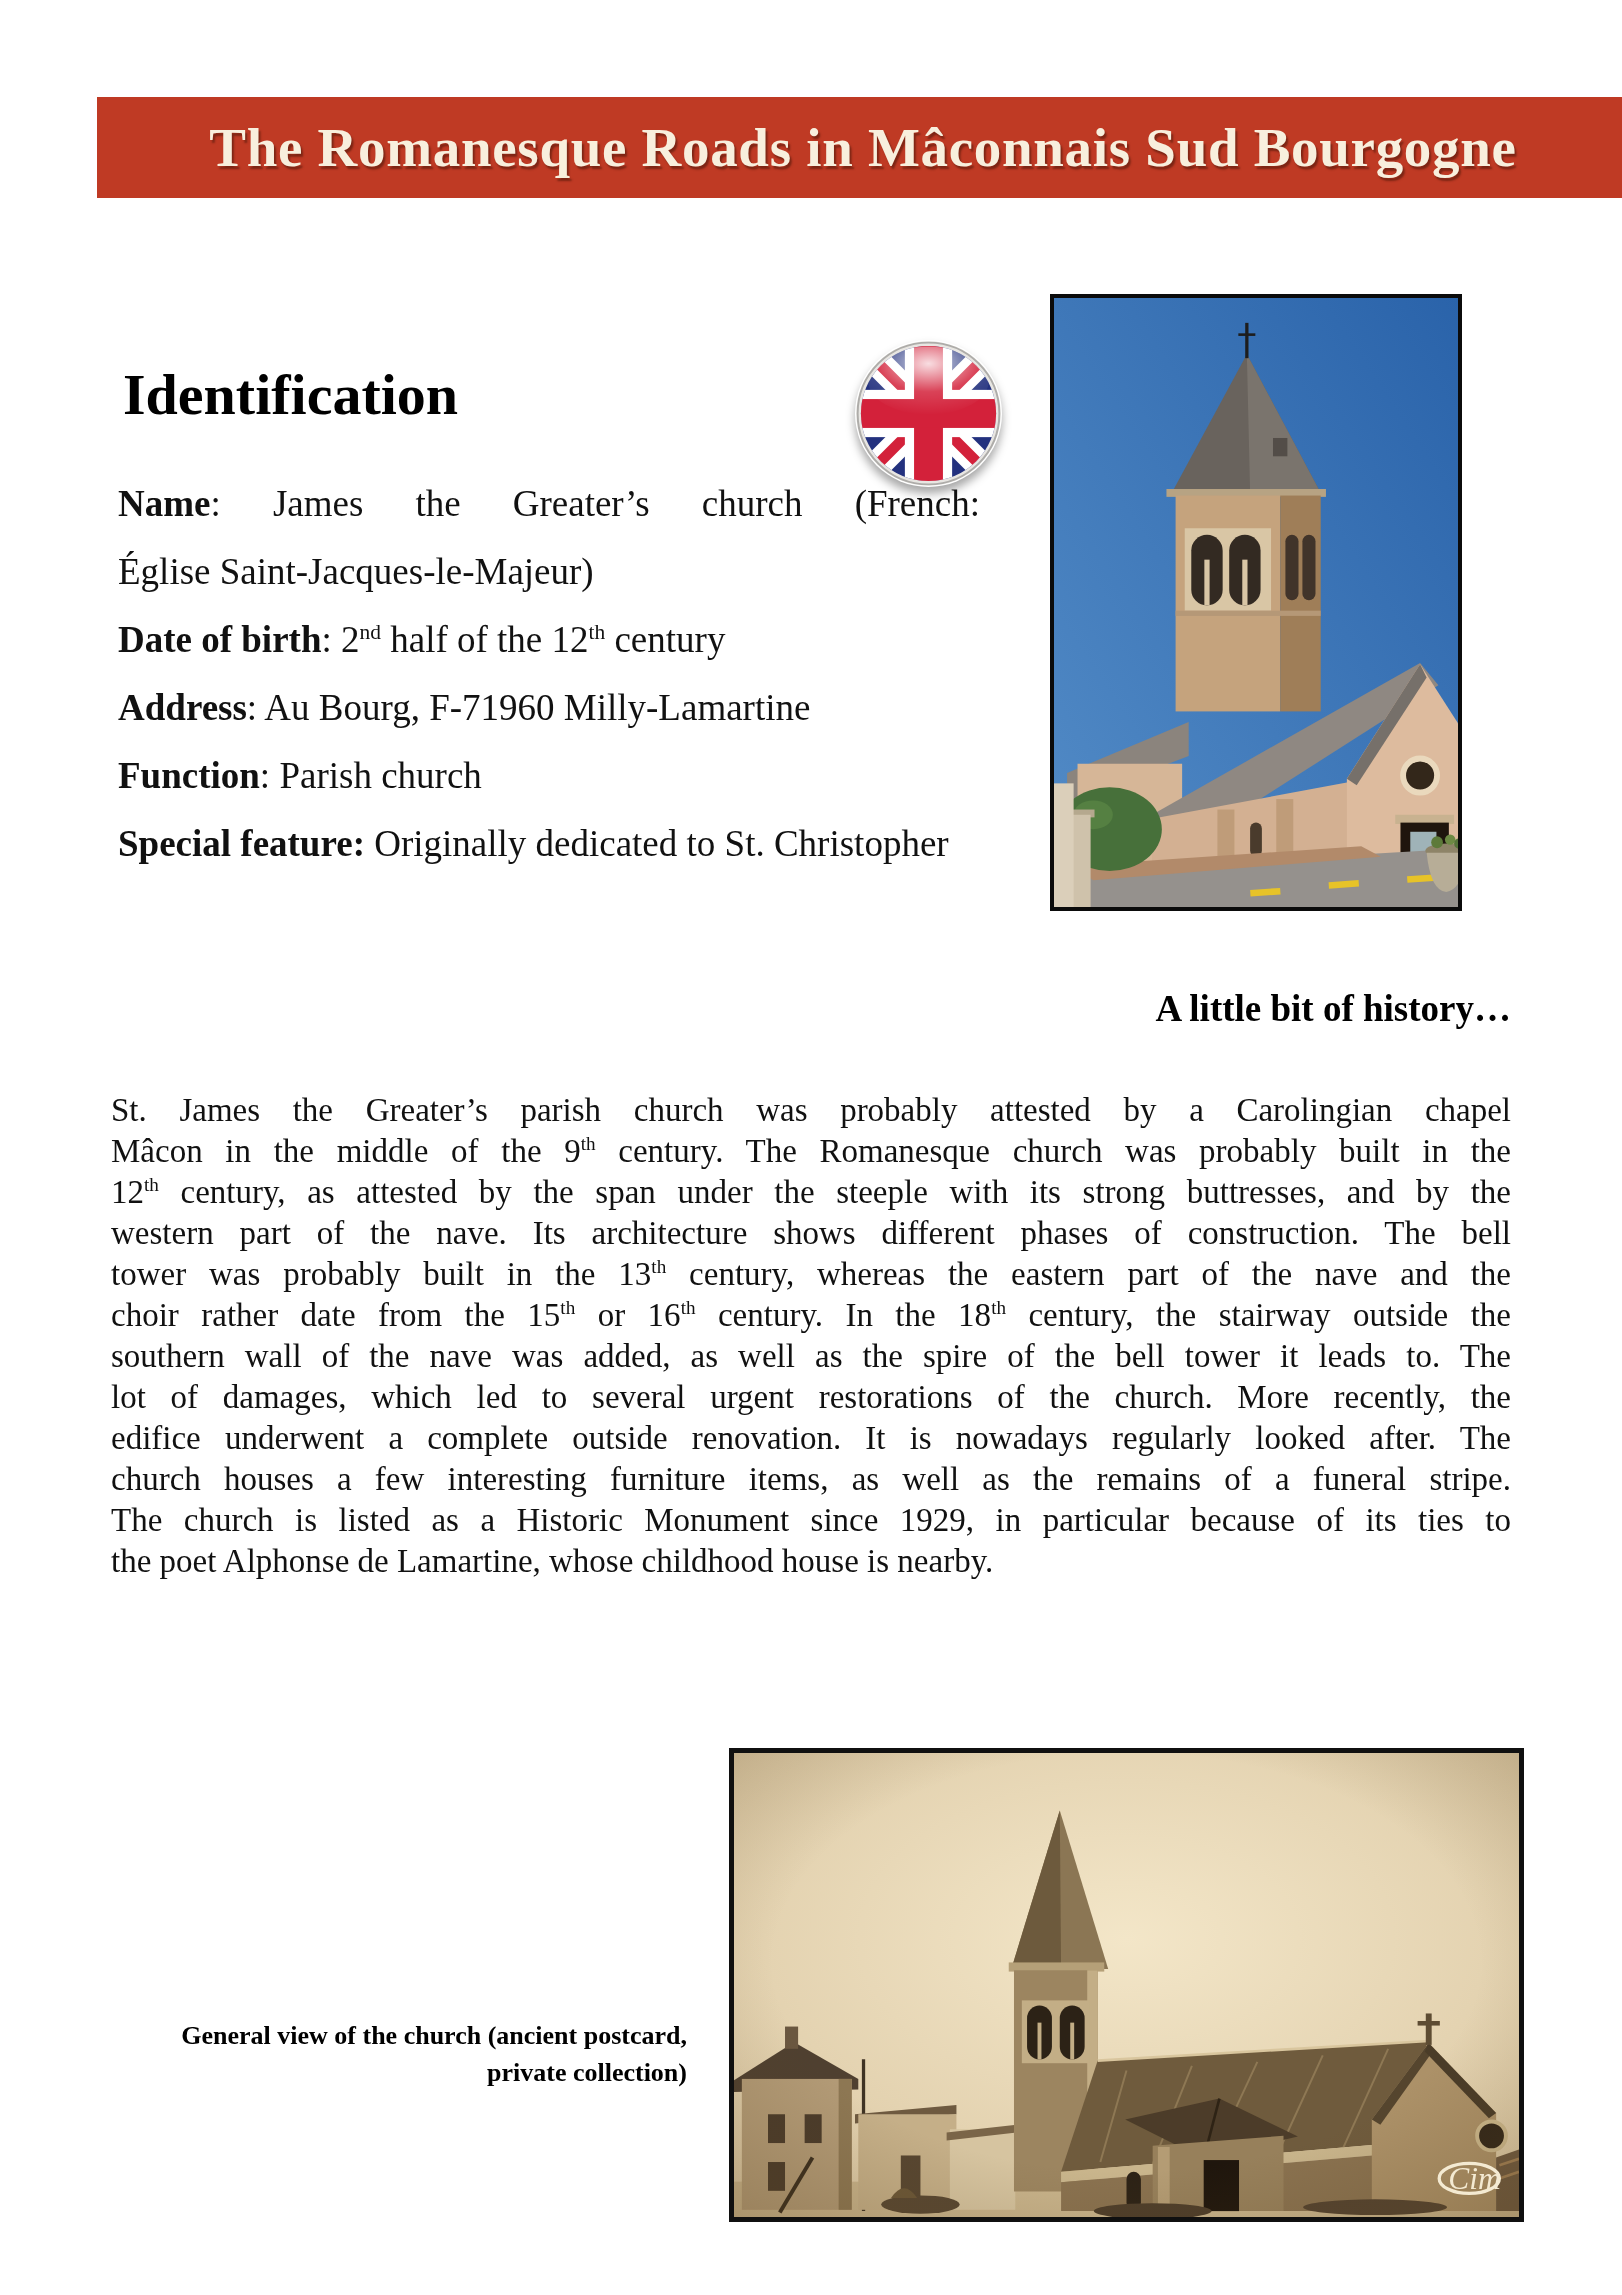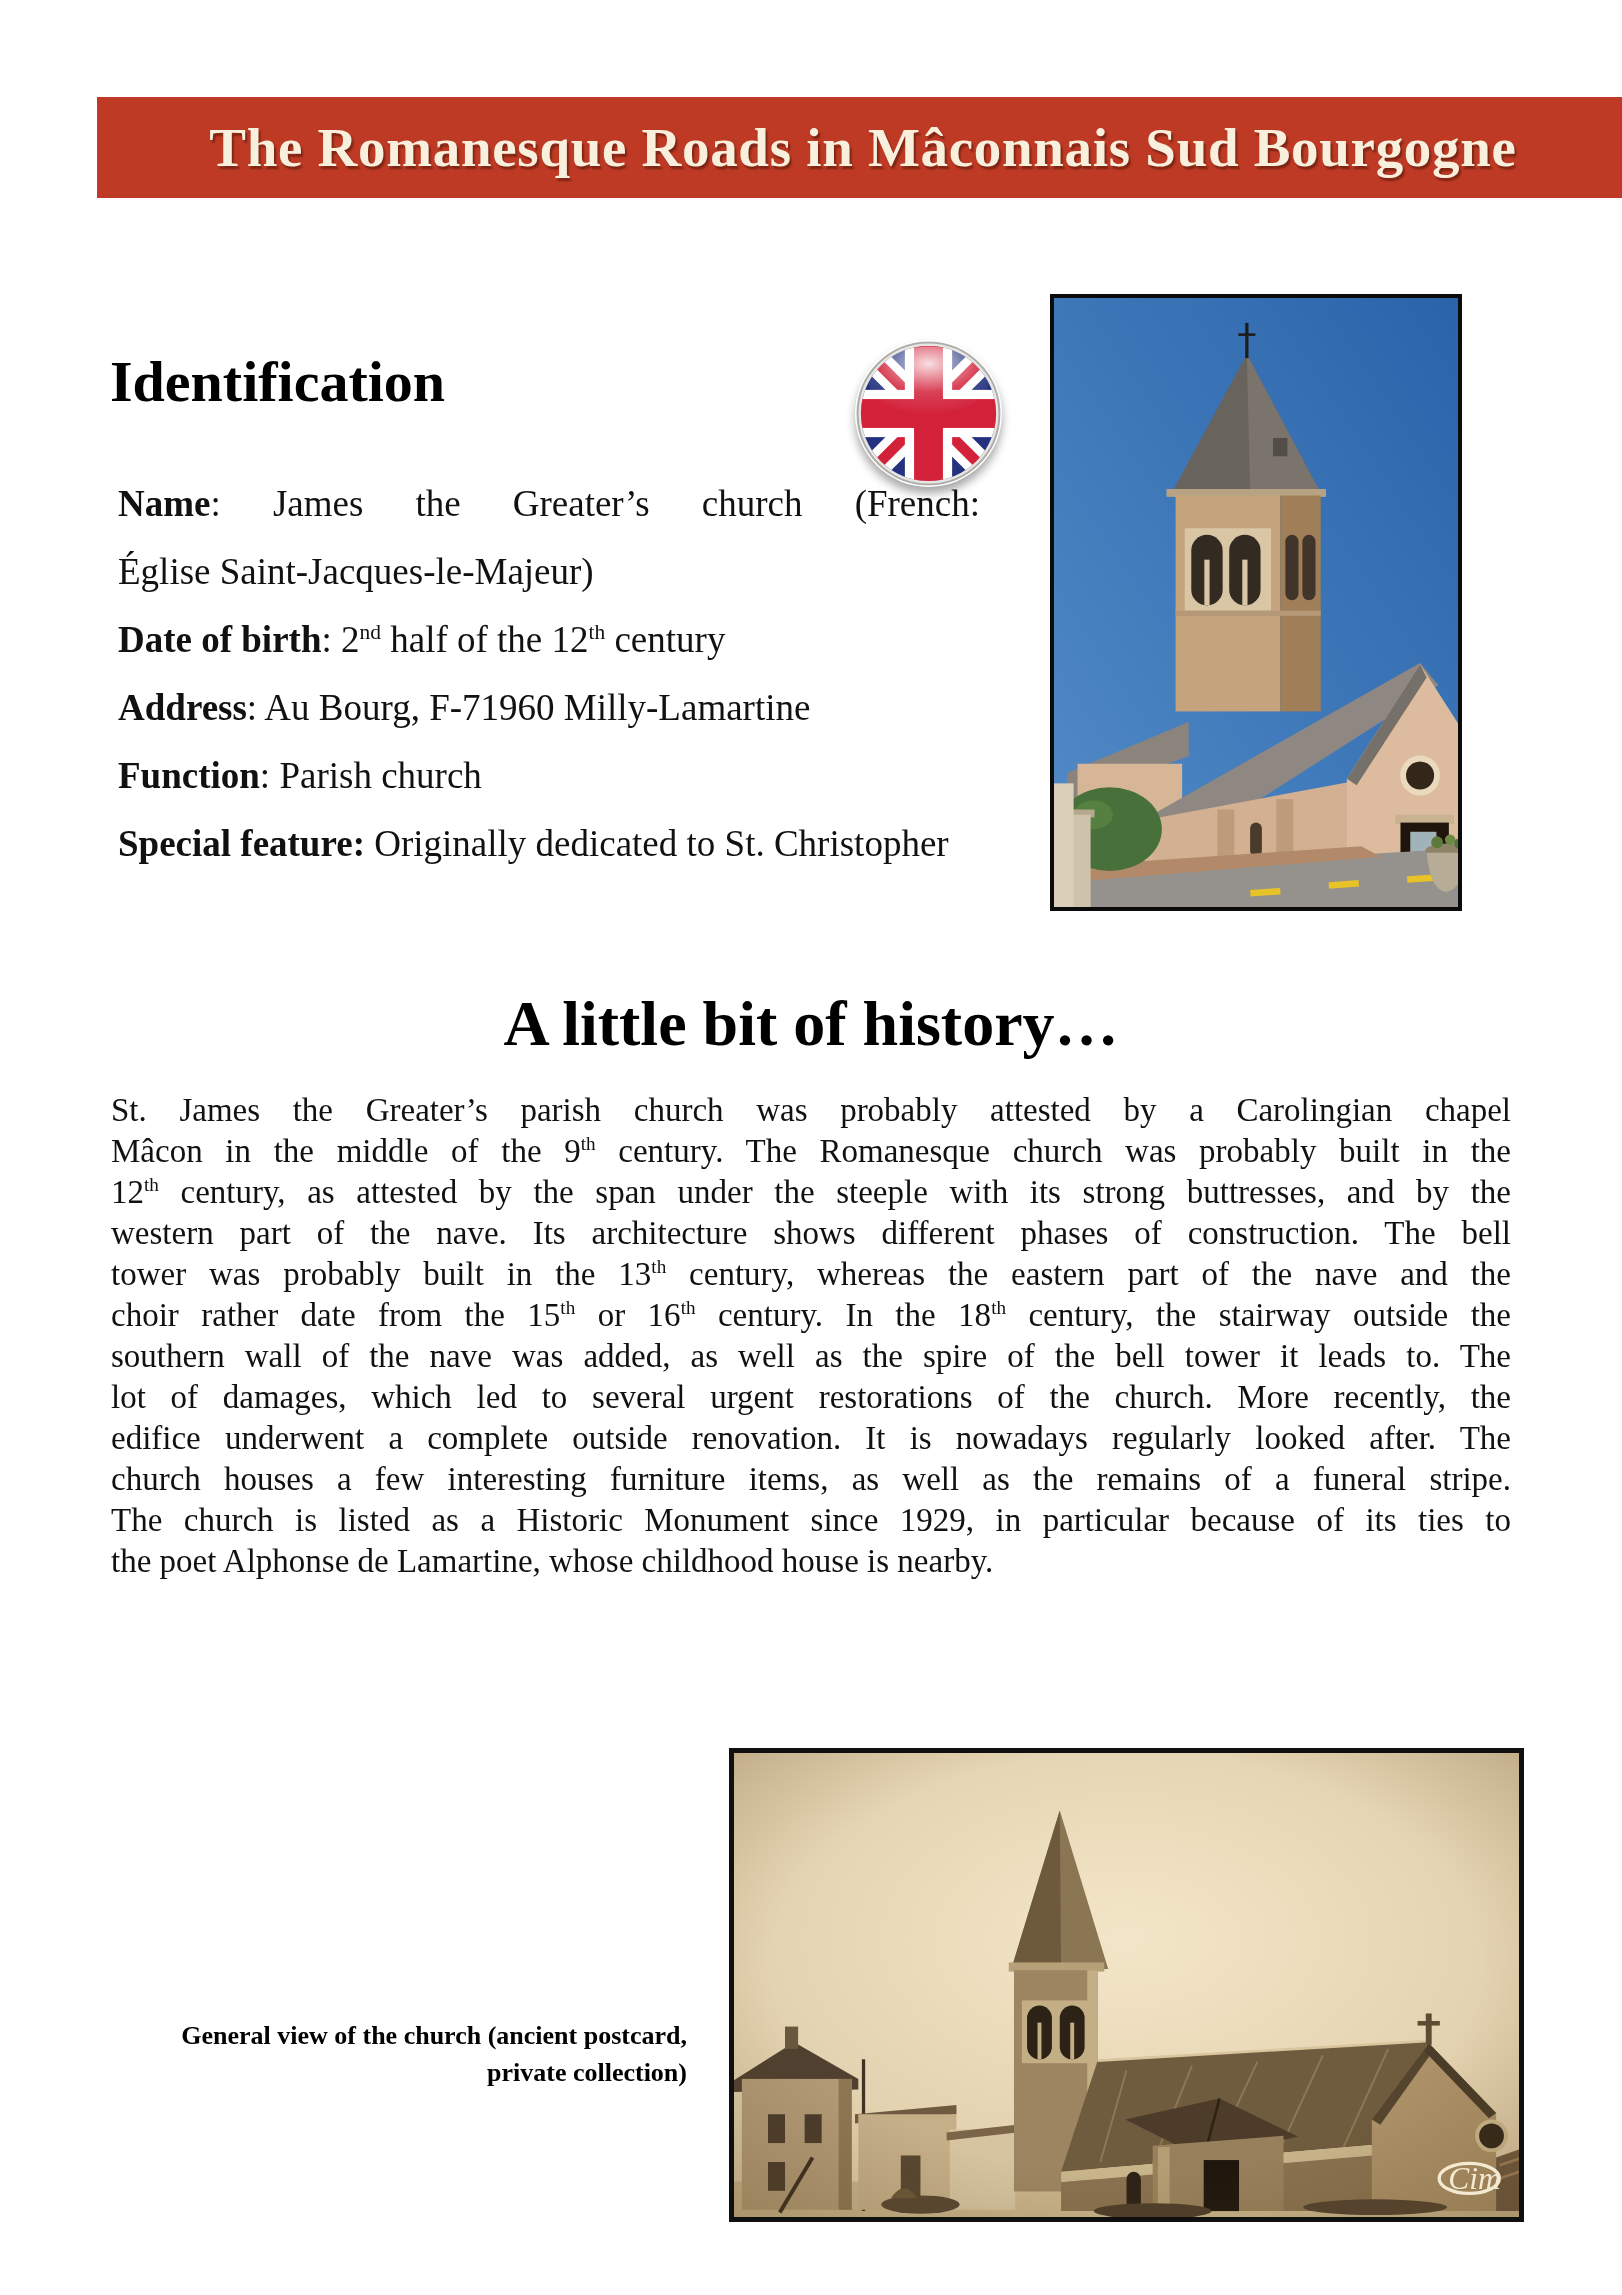--- a/index.html
+++ b/index.html
@@ -16,42 +16,42 @@
     position:absolute;left:97px;top:97px;width:1532px;height:101px;
     display:flex;align-items:center;justify-content:center;
   }
   .banner-title{
     font-size:55px;font-weight:bold;letter-spacing:0.7px;
     text-shadow:2px 2.6px 2px rgba(70,20,8,.55);
     white-space:nowrap;
   }
   
   .id-heading{
-    position:absolute;left:110px;top:353px;margin:0;
+    position:absolute;left:110px;top:353px;margin:13px;
     font-size:58px;font-weight:bold;line-height:1;color:#000;
   }
   .flag{
     position:absolute;left:855px;top:340px;width:147px;height:147px;
     border-radius:50%;
     box-shadow:0 6.5px 9.2px rgba(0,0,0,.35);
   }
   .photo-top{
     position:absolute;left:1050px;top:294px;margin:0;
     width:404px;height:609px;border:4.6px solid #0b0b0b;background:#3a74b5;
   }
   .photo-top svg,.postcard svg{display:block;width:100%;height:100%;}
   .id-block{
     position:absolute;left:118px;top:470px;width:862px;
     font-size:37px;line-height:68px;
   }
   .id-block .tline{min-height:68px;}
   
   .history-heading{
     position:absolute;left:111px;top:989px;width:1400px;margin:0;
-    text-align:center;font-size:64px;font-weight:bold;line-height:1.1;color:#000;
+    text-align:right;font-size:37px;font-weight:bold;line-height:1.1;color:#000;
   }
   .history{
     position:absolute;left:111px;top:1090px;width:1400px;
     font-size:33px;line-height:41px;
   }
   .tline{text-align:left;}
   .tline.jl{text-align:justify;text-align-last:justify;}
   sup{font-size:58%;line-height:0;vertical-align:super;}
   
   .postcard{

